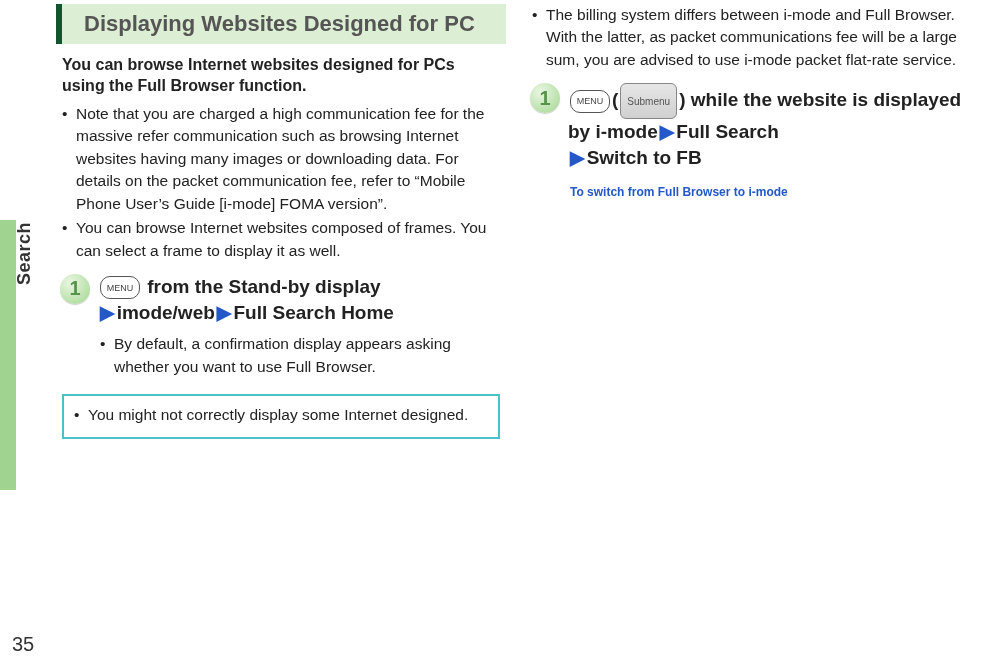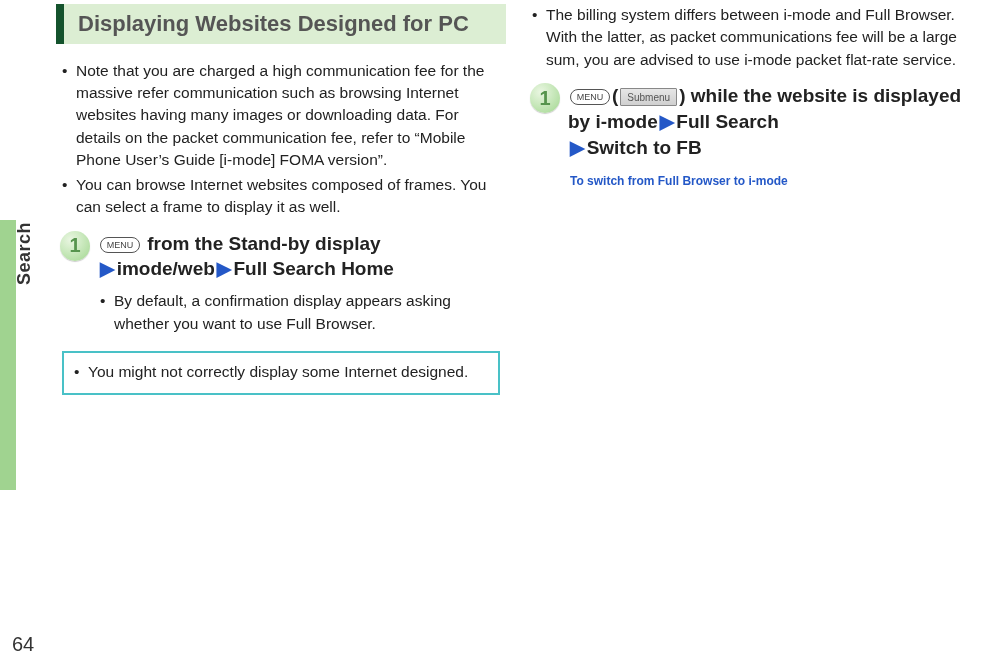--- a/index.html
+++ b/index.html
@@ -49,26 +49,26 @@
       top: 4px;
       width: 920px;
       display: flex;
       gap: 20px;
     }
     .col {
       width: 450px;
     }
     .section-header {
       background: #dceed3;
-      border-left: 8px solid #14532d;
-      padding: 6px 10px 6px 14px;
+      border-left: 6px solid #14532d;
+      padding: 6px 10px 6px 22px;
       font-size: 22px;
       font-weight: bold;
       color: #555;
-      margin-bottom: 16px;
+      margin-bottom: 10px;
       line-height: 1.25;
     }
     .intro-bold {
       font-weight: bold;
       font-size: 16px;
       line-height: 1.35;
       margin: 4px 6px 6px 6px;
     }
     .bullet-block {
       margin: 0 6px 0 6px;
@@ -107,38 +107,38 @@
       font-size: 19px;
       font-weight: bold;
       color: #222;
       line-height: 1.35;
     }
     .menu-icon {
       display: inline-flex;
       align-items: center;
       justify-content: center;
       width: 40px;
-      height: 16px;
+      height: 23px;
       border: 1.5px solid #555;
       border-radius: 10px;
       font-size: 9px;
       font-weight: normal;
       color: #444;
       vertical-align: middle;
       margin: 0 2px;
       background: #fff;
     }
     .submenu-icon {
       display: inline-flex;
       align-items: center;
       justify-content: center;
-      height: 18px;
+      height: 36px;
       padding: 0 6px;
       border: 1px solid #888;
-      border-radius: 1px;
+      border-radius: 6px;
       background: linear-gradient(#e6e6e6,#d0d0d0);
       font-size: 10px;
       font-weight: normal;
       color: #555;
       vertical-align: middle;
       margin: 0 2px;
     }
     .arrow {
       color: #2458c7;
       font-weight: bold;
@@ -174,27 +174,28 @@
       text-indent: -20px;
     }
     .sub-step-line .arrow { color: #2458c7; }
   </style>
 </head>
 <body>
 
 <div class="sidebar">
   <div class="sidebar-green"></div>
   <div class="sidebar-label">Search</div>
-  <div class="page-number">64</div>
+  <div class="page-number">35</div>
 </div>
 
 <div class="columns">
 
   <div class="col">
     <div class="section-header">Displaying Websites Designed for PC</div>
+    <div class="intro-bold">You can browse Internet websites designed for PCs using the Full Browser function.</div>
 
     <div class="bullet-block">
       <div class="bullet">
         <span class="dot">•</span>
         <span>Note that you are charged a high communication fee for the massive refer communication such as browsing Internet websites having many images or downloading data. For details on the packet communication fee, refer to “Mobile Phone User’s Guide [i-mode] FOMA version”.</span>
       </div>
       <div class="bullet">
         <span class="dot">•</span>
         <span>You can browse Internet websites composed of frames. You can select a frame to display it as well.</span>
       </div>

